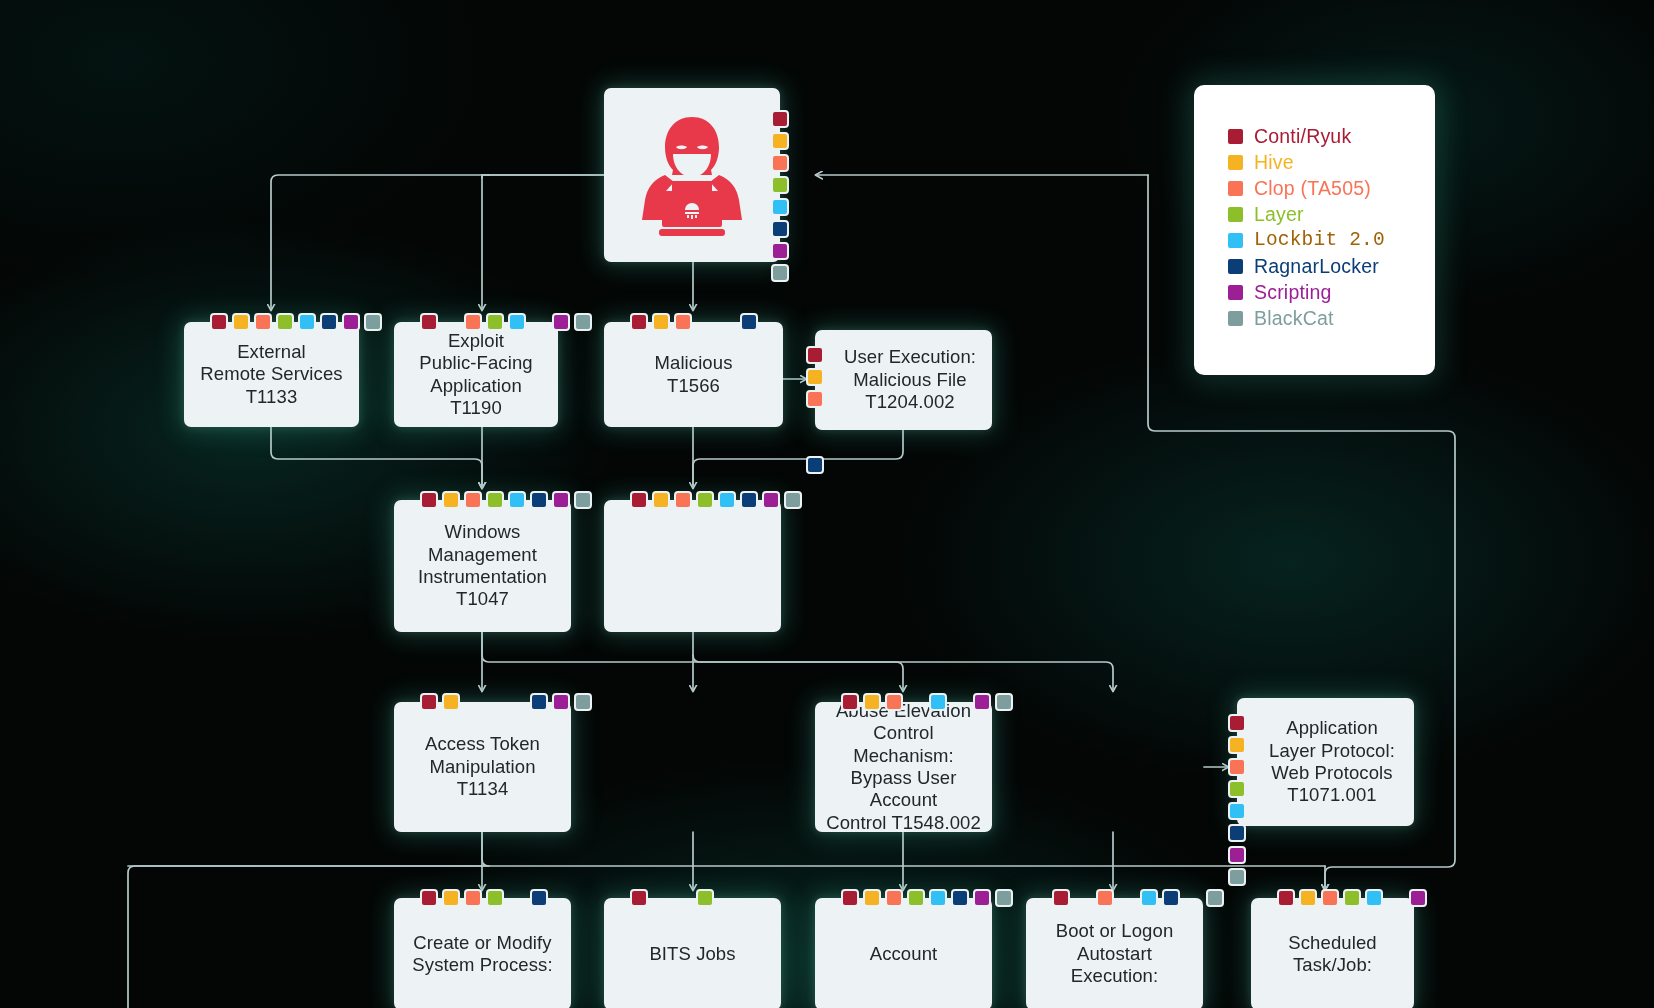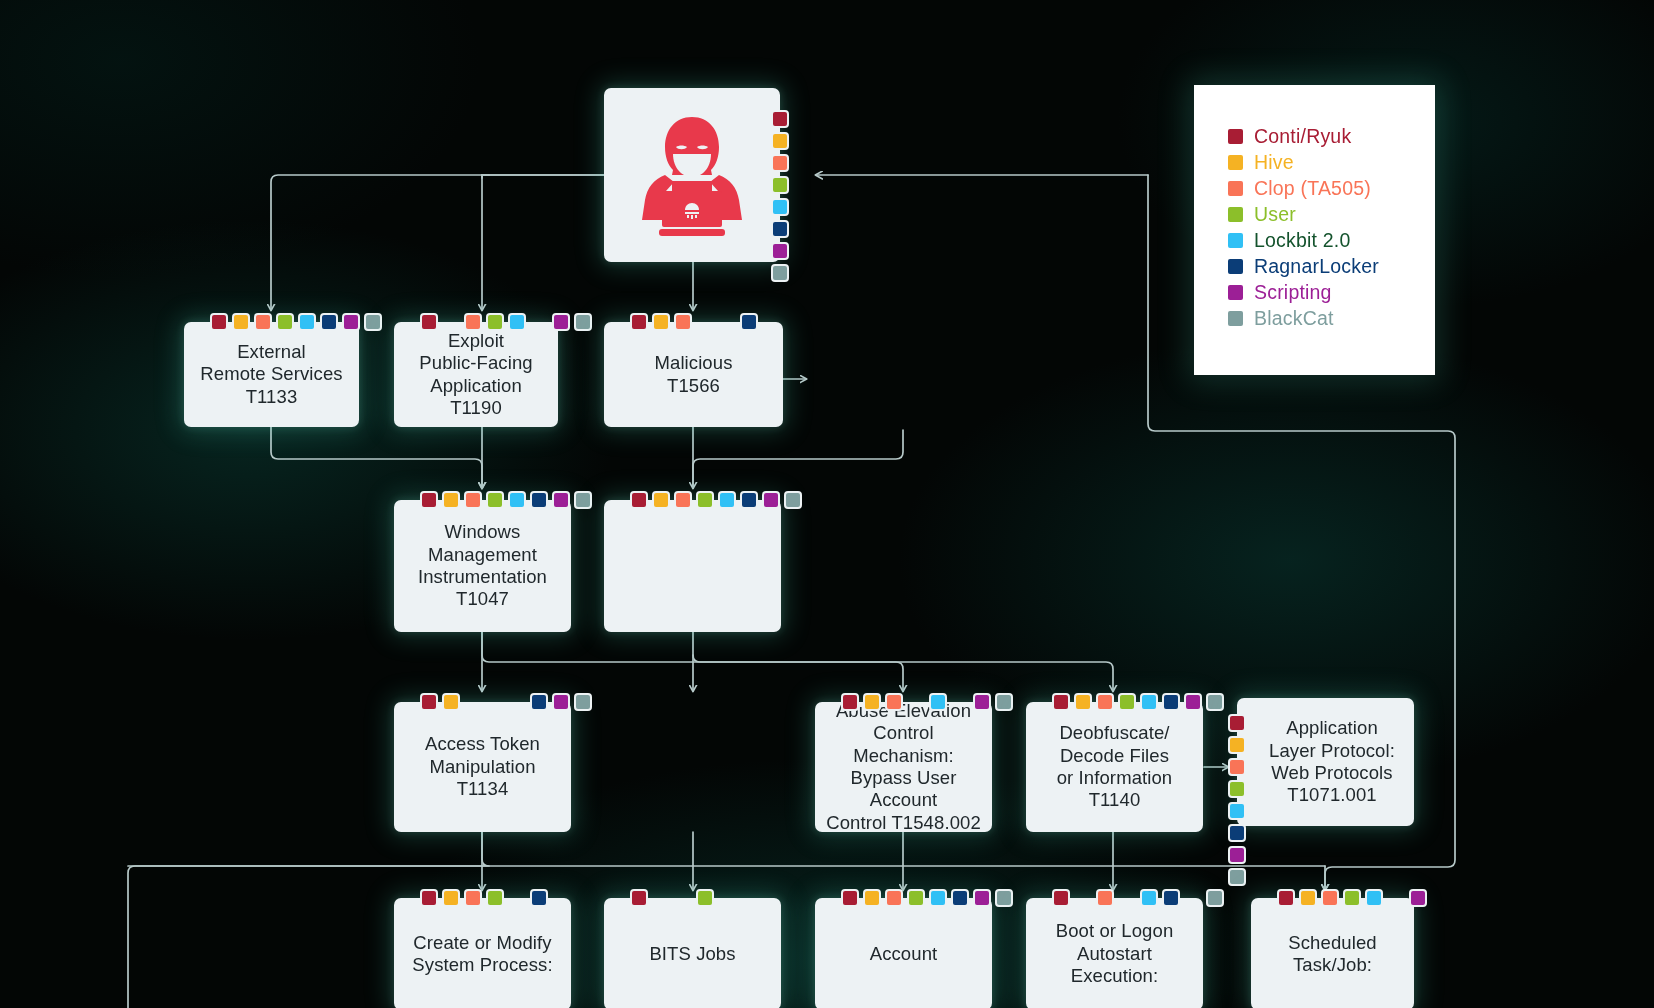--- a/index.html
+++ b/index.html
@@ -75,21 +75,21 @@
     gap: 4px;
   }
   .hacker-svg { width: 120px; height: 124px; display: block; }
 
   
   #legend {
     position: absolute;
     left: 1194px; top: 85px;
     width: 241px; height: 290px;
     background: #ffffff;
-    border-radius: 0;
+    border-radius: 10px;
     box-shadow: 0 0 30px 6px rgba(79,211,180,0.20);
     padding: 38px 0 0 34px;
   }
   .legend-row {
     display: flex; align-items: center;
     height: 26px;
     margin-bottom: 0px;
   }
   .legend-swatch {
     width: 15px; height: 15px;
@@ -197,25 +197,25 @@
       <div class="legend-row">
         <span class="legend-swatch" style="background: rgb(245, 178, 35);"></span>
         <span class="legend-text" style="color: rgb(245, 178, 35);">Hive</span>
       </div>
       <div class="legend-row">
         <span class="legend-swatch" style="background: rgb(249, 116, 87);"></span>
         <span class="legend-text" style="color: rgb(249, 116, 87);">Clop (TA505)</span>
       </div>
       <div class="legend-row">
         <span class="legend-swatch" style="background: rgb(140, 191, 42);"></span>
-        <span class="legend-text" style="color: rgb(140, 191, 42);">User</span>
+        <span class="legend-text" style="color: rgb(140, 191, 42);">Layer</span>
       </div>
       <div class="legend-row">
         <span class="legend-swatch" style="background: rgb(48, 192, 245);"></span>
-        <span class="legend-text" style="color: #14532d;">Lockbit 2.0</span>
+        <span class="legend-text" style="color: #a16207; font-family: Liberation Mono, monospace;">Lockbit 2.0</span>
       </div>
       <div class="legend-row">
         <span class="legend-swatch" style="background: rgb(11, 61, 119);"></span>
         <span class="legend-text" style="color: rgb(11, 61, 119);">RagnarLocker</span>
       </div>
       <div class="legend-row">
         <span class="legend-swatch" style="background: rgb(156, 31, 150);"></span>
         <span class="legend-text" style="color: rgb(156, 31, 150);">Scripting</span>
       </div>
       <div class="legend-row">
@@ -258,20 +258,33 @@
       <div class="chips-top">
         <span class="chip" style="background: rgb(168, 29, 52);"></span>
         <span class="chip" style="background: rgb(245, 178, 35);"></span>
         <span class="chip" style="background: rgb(249, 116, 87);"></span>
         <span class="chip blank"></span>
         <span class="chip blank"></span>
         <span class="chip" style="background: rgb(11, 61, 119);"></span>
       </div>
       <div class="label">Malicious
 T1566</div>
+    </div>
+    <div class="node" style="left: 815px; top: 330px; width: 177px; height: 100px;">
+      <div class="chips-left">
+        <span class="chip" style="background: rgb(168, 29, 52);"></span>
+        <span class="chip" style="background: rgb(245, 178, 35);"></span>
+        <span class="chip" style="background: rgb(249, 116, 87);"></span>
+        <span class="chip blank"></span>
+        <span class="chip blank"></span>
+        <span class="chip" style="background: rgb(11, 61, 119);"></span>
+      </div>
+      <div class="label" style="padding-left: 22px;">User Execution:
+Malicious File
+T1204.002</div>
     </div>
     <div class="node" style="left: 394px; top: 500px; width: 177px; height: 132px;">
       <div class="chips-top">
         <span class="chip" style="background: rgb(168, 29, 52);"></span>
         <span class="chip" style="background: rgb(245, 178, 35);"></span>
         <span class="chip" style="background: rgb(249, 116, 87);"></span>
         <span class="chip" style="background: rgb(140, 191, 42);"></span>
         <span class="chip" style="background: rgb(48, 192, 245);"></span>
         <span class="chip" style="background: rgb(11, 61, 119);"></span>
         <span class="chip" style="background: rgb(156, 31, 150);"></span>
@@ -318,36 +331,20 @@
         <span class="chip" style="background: rgb(48, 192, 245);"></span>
         <span class="chip blank"></span>
         <span class="chip" style="background: rgb(156, 31, 150);"></span>
         <span class="chip" style="background: rgb(126, 158, 158);"></span>
       </div>
       <div class="label">Abuse Elevation
 Control Mechanism:
 Bypass User Account
 Control T1548.002</div>
     </div>
-    <div class="node" style="left: 1026px; top: 702px; width: 177px; height: 130px;">
-      <div class="chips-top">
-        <span class="chip" style="background: rgb(168, 29, 52);"></span>
-        <span class="chip" style="background: rgb(245, 178, 35);"></span>
-        <span class="chip" style="background: rgb(249, 116, 87);"></span>
-        <span class="chip" style="background: rgb(140, 191, 42);"></span>
-        <span class="chip" style="background: rgb(48, 192, 245);"></span>
-        <span class="chip" style="background: rgb(11, 61, 119);"></span>
-        <span class="chip" style="background: rgb(156, 31, 150);"></span>
-        <span class="chip" style="background: rgb(126, 158, 158);"></span>
-      </div>
-      <div class="label">Deobfuscate/
-Decode Files
-or Information
-T1140</div>
-    </div>
     <div class="node" style="left: 1237px; top: 698px; width: 177px; height: 128px;">
       <div class="chips-left">
         <span class="chip" style="background: rgb(168, 29, 52);"></span>
         <span class="chip" style="background: rgb(245, 178, 35);"></span>
         <span class="chip" style="background: rgb(249, 116, 87);"></span>
         <span class="chip" style="background: rgb(140, 191, 42);"></span>
         <span class="chip" style="background: rgb(48, 192, 245);"></span>
         <span class="chip" style="background: rgb(11, 61, 119);"></span>
         <span class="chip" style="background: rgb(156, 31, 150);"></span>
         <span class="chip" style="background: rgb(126, 158, 158);"></span>

